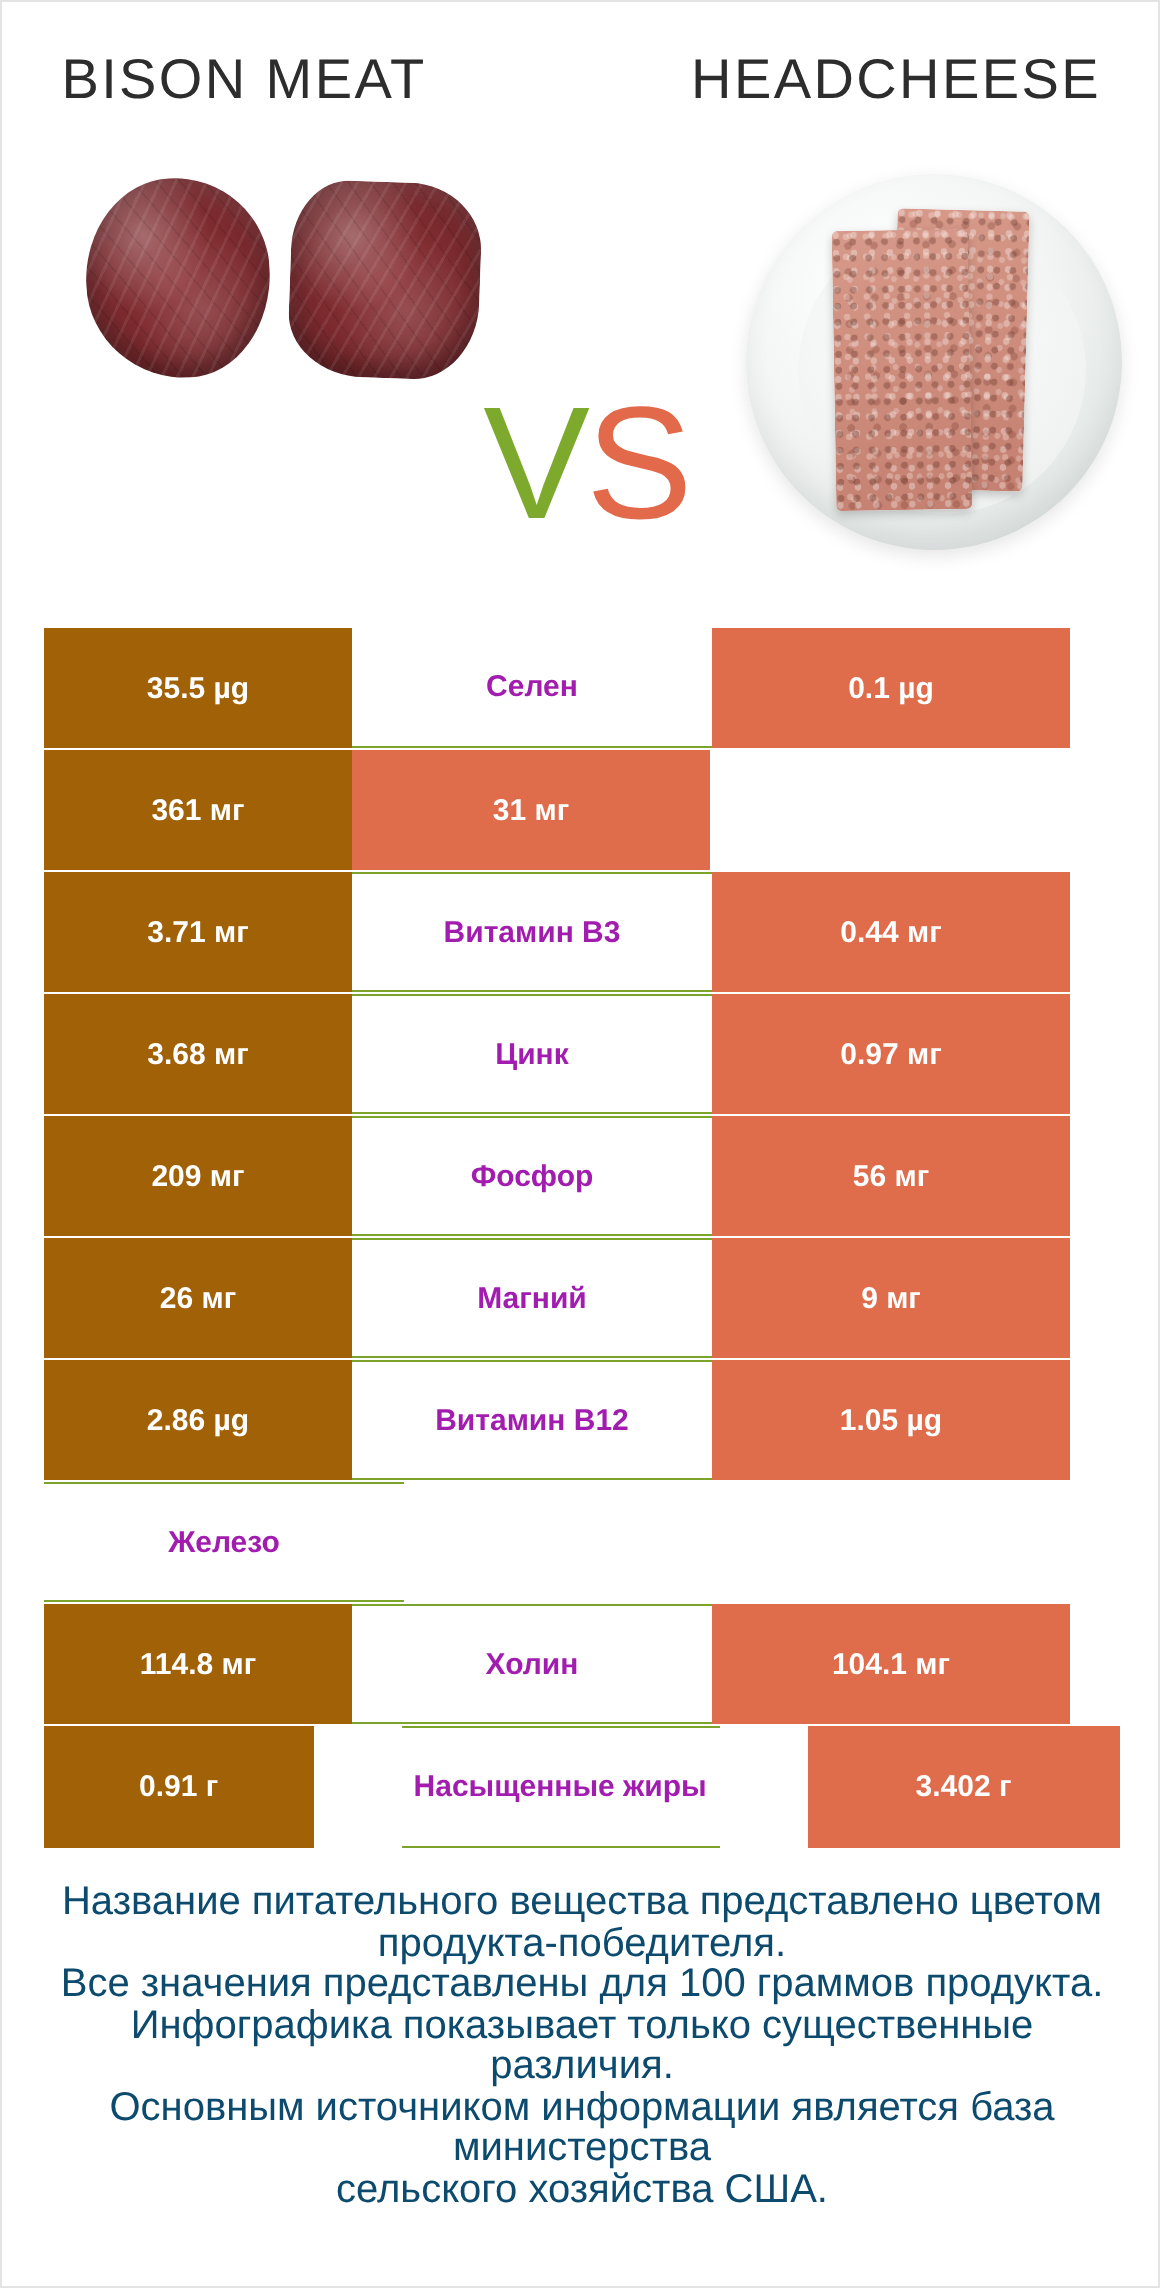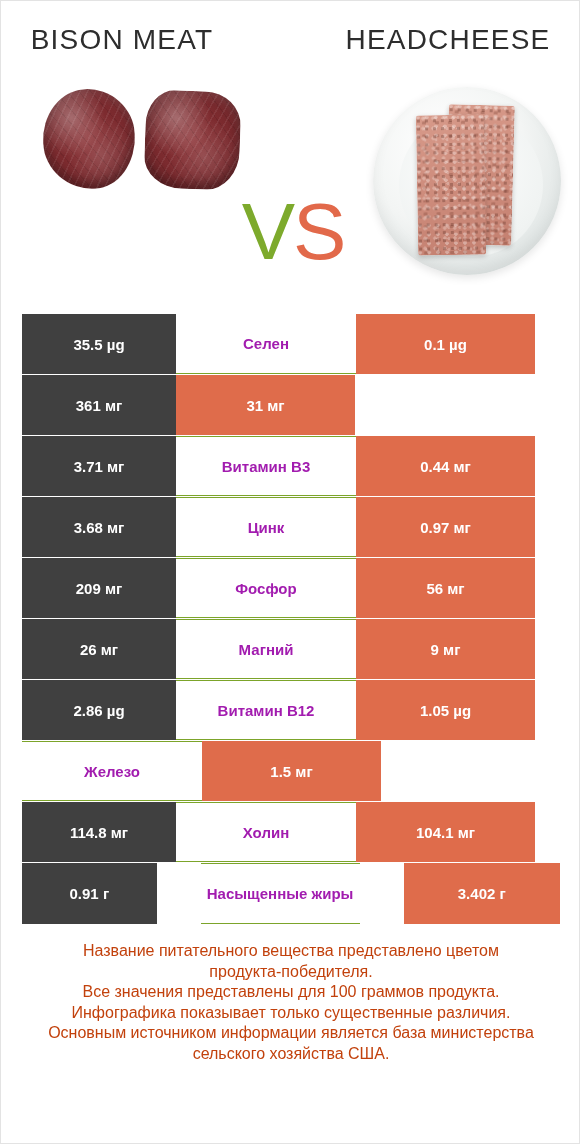--- a/index.html
+++ b/index.html
@@ -185,21 +185,21 @@
     display: flex;
     align-items: center;
     justify-content: center;
     text-align: center;
     font-size: 15px;
     font-weight: 700;
     line-height: 19px;
   }
   .cell-left {
     width: 154px;
-    background: #404040;
+    background: #a16207;
     color: #ffffff;
   }
   .cell-right {
     width: 179px;
     background: #df6c4b;
     color: #ffffff;
   }
   .cell-mid {
     width: 180px;
     background: #ffffff;
@@ -211,23 +211,23 @@
   }
   .row:first-child .cell-mid { border-top: none; }
 
   
   .footer {
     position: absolute;
     left: 24px;
     top: 940px;
     width: 532px;
     text-align: center;
-    font-size: 16px;
+    font-size: 20px;
     line-height: 20.5px;
-    color: #c2410c;
+    color: #0c4a6e;
     font-weight: 300;
     font-family: "Liberation Sans", sans-serif;
   }
   .footer p { margin: 0; }
 </style>
 </head>
 <body>
 
 <div class="page">
 
@@ -287,21 +287,20 @@
         <div class="cell cell-mid">Магний</div>
         <div class="cell cell-right">9 мг</div>
       </div>
       <div class="row">
         <div class="cell cell-left">2.86 µg</div>
         <div class="cell cell-mid">Витамин B12</div>
         <div class="cell cell-right">1.05 µg</div>
       </div>
       <div class="row">
         <div class="cell cell-mid">Железо</div>
-        <div class="cell cell-right">1.5 мг</div>
       </div>
       <div class="row">
         <div class="cell cell-left">114.8 мг</div>
         <div class="cell cell-mid">Холин</div>
         <div class="cell cell-right">104.1 мг</div>
       </div>
       <div class="row tall">
         <div class="cell cell-left">0.91 г</div>
         <div class="cell cell-mid">Насыщенные жиры</div>
         <div class="cell cell-right">3.402 г</div>

